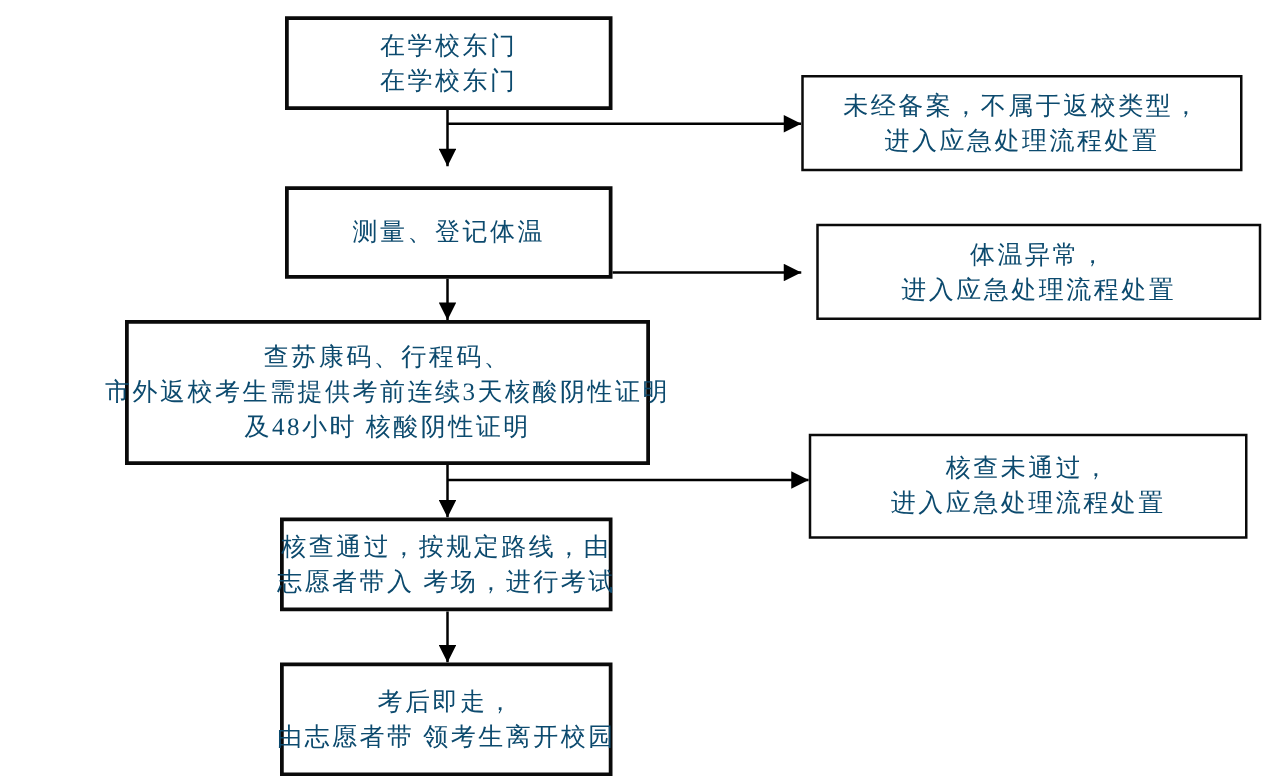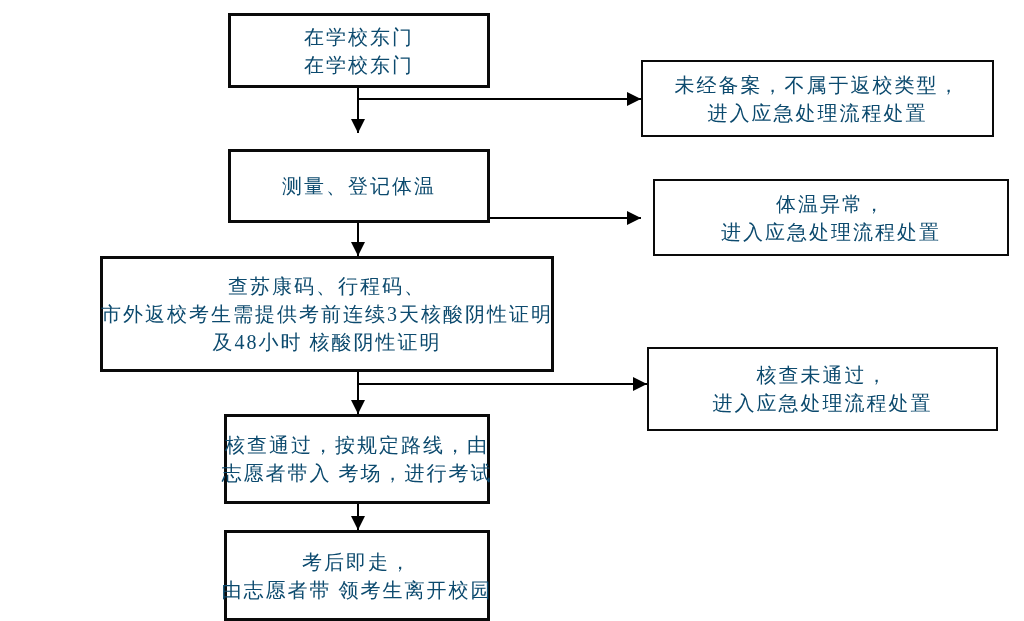--- a/index.html
+++ b/index.html
@@ -70,27 +70,27 @@
 
   <div class="box" style="left:228px; top:13px; width:262px; height:75px;">
     <span class="ln">在学校东门</span>
     <span class="ln">在学校东门</span>
   </div>
 
   <div class="box" style="left:228px; top:133px; width:262px; height:74px;margin-top:16px;">
     <span class="ln">测量、登记体温</span>
   </div>
 
-  <div class="box" style="left:100px; top:256px; width:454px; height:116px;">
+  <div class="box" style="left:100px; top:256px; width:420px; height:116px;">
     <span class="ln">查苏康码、行程码、</span>
     <span class="ln">市外返校考生需提供考前连续3天核酸阴性证明</span>
     <span class="ln">及48小时 核酸阴性证明</span>
   </div>
 
-  <div class="box" style="left:224px; top:414px; width:266px; height:90px;">
+  <div class="box" style="left:224px; top:414px; width:266px; height:75px;">
     <span class="ln">核查通过，按规定路线，由</span>
     <span class="ln">志愿者带入 考场，进行考试</span>
   </div>
 
   <div class="box" style="left:224px; top:530px; width:266px; height:91px;">
     <span class="ln">考后即走，</span>
     <span class="ln">由志愿者带 领考生离开校园</span>
   </div>
 
   <div class="box side" style="left:641px; top:60px; width:353px; height:77px;">

